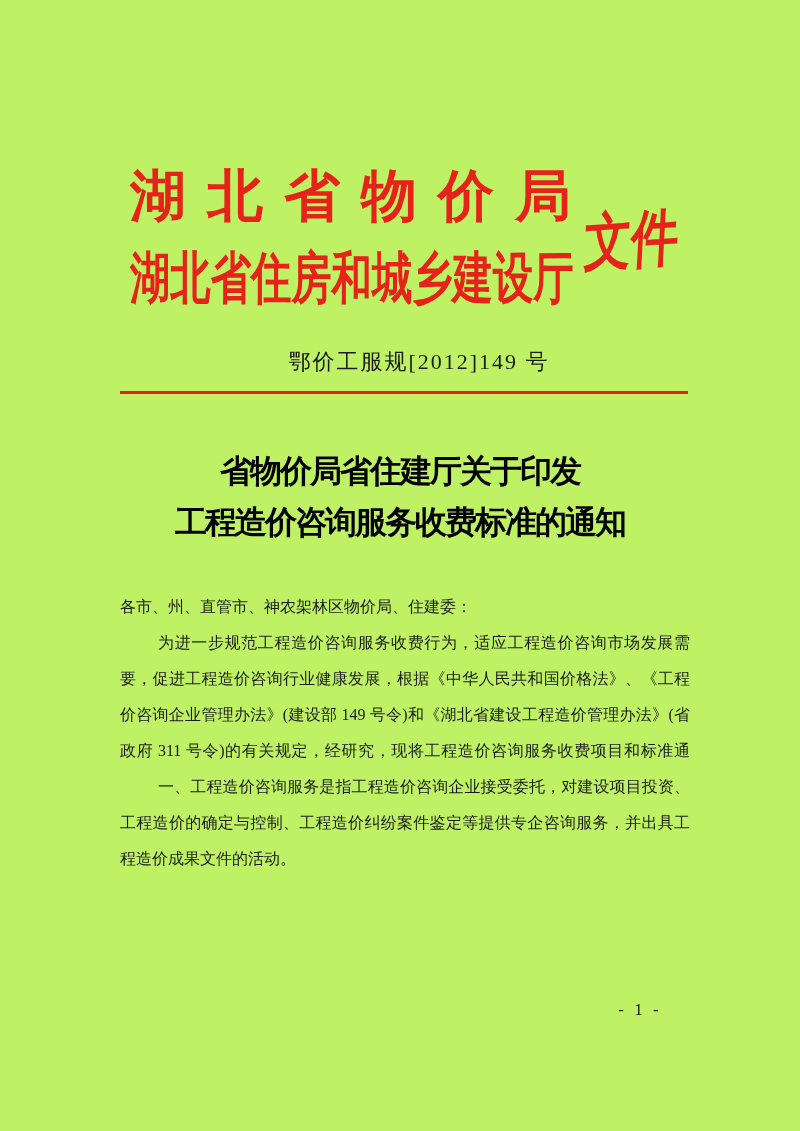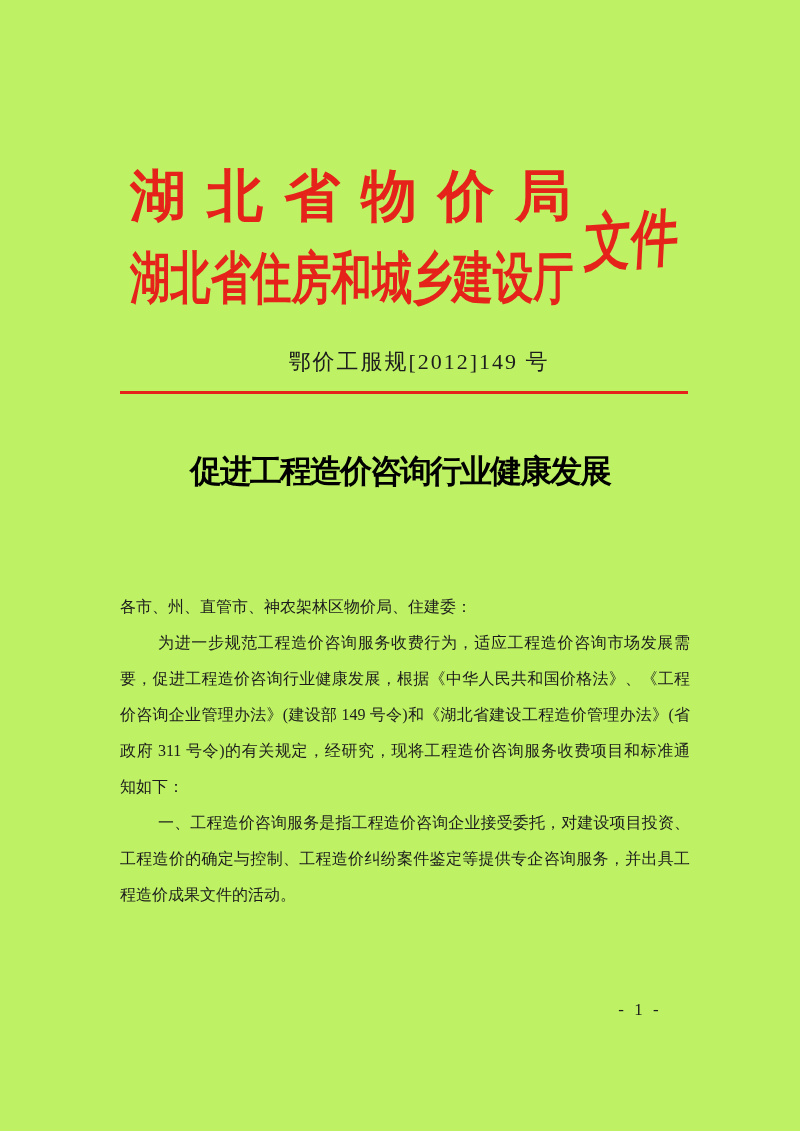--- a/index.html
+++ b/index.html
@@ -123,30 +123,30 @@
 
   <div class="org-line2">湖北省住房和城乡建设厅</div>
 
   <div class="doc-type">文件</div>
 
   <div class="doc-number">鄂价工服规[2012]149 号</div>
 
   <div class="red-line"></div>
 
   <div class="doc-title">
-    <div>促进工程造价咨询行业健康发展</div>
+    <div>省物价局省住建厅关于印发</div>
+    <div>工程造价咨询服务收费标准的通知</div>
   </div>
 
   <div class="body-text">
       <div class="body-line">各市、州、直管市、神农架林区物价局、住建委：</div>
       <div class="body-line indent fill">为进一步规范工程造价咨询服务收费行为，适应工程造价咨询市场发展需</div>
       <div class="body-line fill">要，促进工程造价咨询行业健康发展，根据《中华人民共和国价格法》、《工程造</div>
       <div class="body-line fill">价咨询企业管理办法》(建设部 149 号令)和《湖北省建设工程造价管理办法》(省</div>
       <div class="body-line fill">政府 311 号令)的有关规定，经研究，现将工程造价咨询服务收费项目和标准通</div>
-      <div class="body-line">知如下：</div>
       <div class="body-line indent fill">一、工程造价咨询服务是指工程造价咨询企业接受委托，对建设项目投资、</div>
       <div class="body-line fill">工程造价的确定与控制、工程造价纠纷案件鉴定等提供专企咨询服务，并出具工</div>
       <div class="body-line">程造价成果文件的活动。</div>
     </div>
 
   <div class="page-number">- 1 -</div>
 
 </div>
 
 </body></html>

